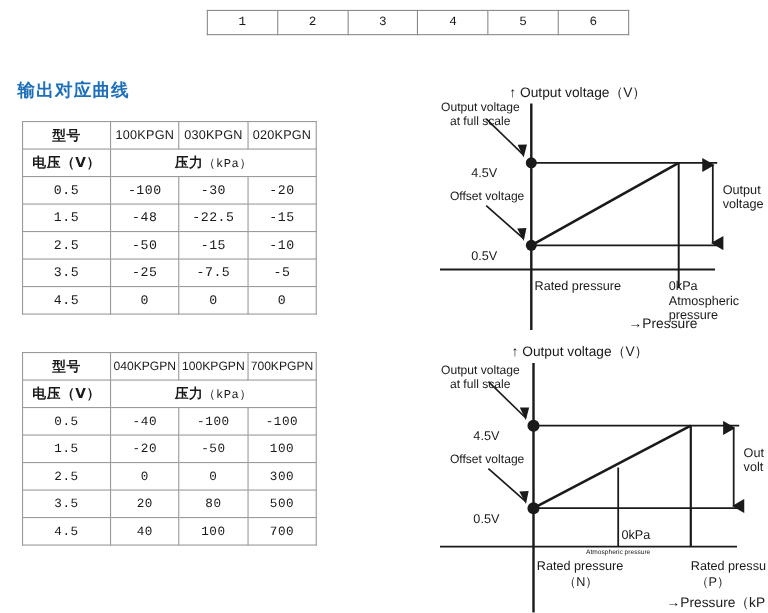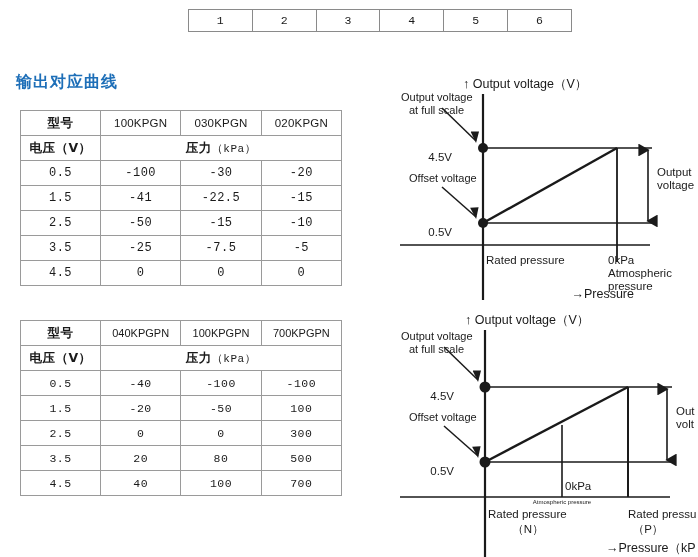--- a/index.html
+++ b/index.html
@@ -41,21 +41,21 @@
     font-family: "DejaVu Sans", sans-serif;
     font-size: 16px;
     font-weight: bold;
     color: #1e6fb8;
     letter-spacing: 1px;
   }
 
   
   .data-table {
     position: absolute;
-    width: 322px;
+    width: 268px;
     border-collapse: collapse;
     table-layout: fixed;
   }
   .data-table td {
     border: 1px solid #9a9a9a;
     height: 25px;
     text-align: center;
     vertical-align: middle;
     font-size: 12px;
     color: #1a1a1a;
@@ -144,21 +144,21 @@
     <td class="cn" colspan="3"><span>压力</span><span class="unit-lat">（kPa）</span></td>
   </tr>
   <tr>
     <td class="num">0.5</td>
     <td class="num">-100</td>
     <td class="num">-30</td>
     <td class="num">-20</td>
   </tr>
   <tr>
     <td class="num">1.5</td>
-    <td class="num">-41</td>
+    <td class="num">-48</td>
     <td class="num">-22.5</td>
     <td class="num">-15</td>
   </tr>
   <tr>
     <td class="num">2.5</td>
     <td class="num">-50</td>
     <td class="num">-15</td>
     <td class="num">-10</td>
   </tr>
   <tr>

